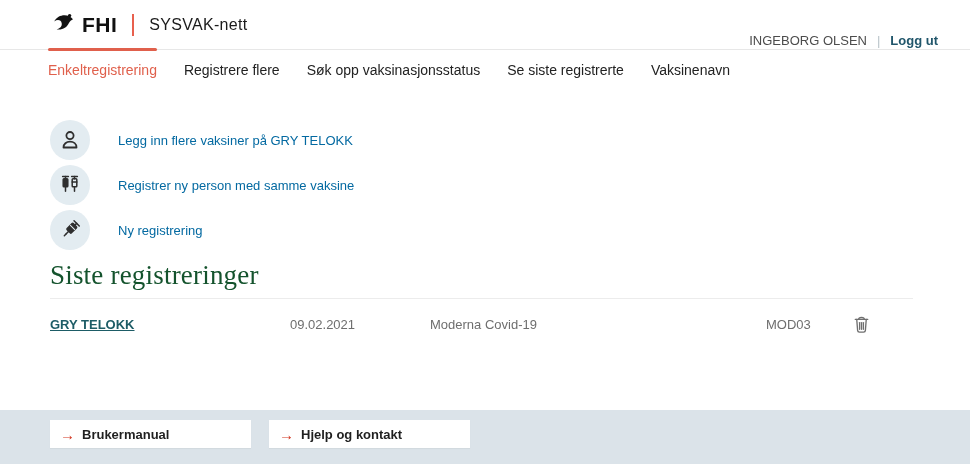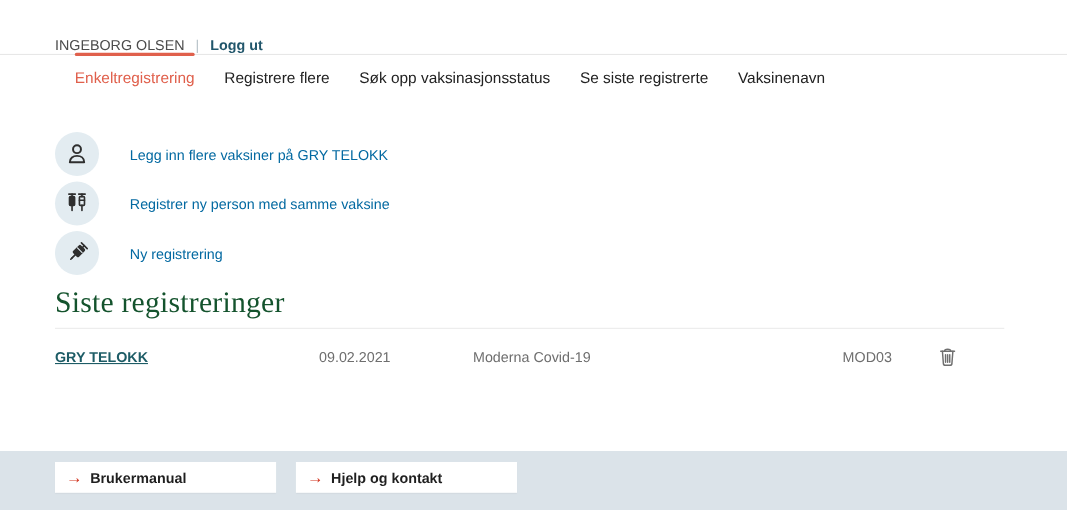--- a/index.html
+++ b/index.html
@@ -19,21 +19,21 @@
   .brand { display: flex; align-items: center; }
   .brand .bird { margin-right: 6px; display: flex; }
   .brand .fhi { font-size: 21px; font-weight: bold; letter-spacing: .5px; color: #111; }
   .brand .bar { width: 2px; height: 22px; background: #e8604e; margin: 0 15px; }
   .brand .app { font-size: 16px; letter-spacing: .3px; color: #1b1b1b; }
   .userbox { display: flex; align-items: flex-end; font-size: 13px; color: #4c4c4c; }
   .userbox .sep { margin: 0 10px; color: #b9c3c9; }
   .logout { color: #21566b; font-weight: bold; cursor: pointer; margin-top: 32px; }
 
   
-  .nav { display: flex; gap: 27px; padding-left: 68px; height: 40px; }
+  .nav { display: flex; gap: 27px; padding-left: 48px; height: 40px; }
   .tab {
     position: relative; display: flex; align-items: center;
     font-size: 14px; color: #222; cursor: pointer; text-decoration: none;
   }
   .tab.active { color: #e0604c; }
   .tab.active::before {
     content: ""; position: absolute; top: -2px; left: 0; right: 0;
     height: 3px; background: #e0604c; border-radius: 2px;
   }
 
@@ -81,20 +81,31 @@
     box-shadow: 0 1px 1px rgba(0,0,0,0.04);
   }
   .footer-btn .arrow { color: #d2341f; font-size: 15px; font-weight: bold; line-height: 1; }
 </style>
 </head>
 <body>
 
 <div class="page">
 
   <div class="header">
+    <div class="brand">
+      <span class="bird">
+        <svg width="26" height="26" viewBox="0 0 26 26">
+          <path d="M23 7.2 C18 1.2 8 2.2 4.2 9.4 C7.4 7.2 11.2 7.8 11.7 11.2 C12.2 14.4 10 16.4 6.6 17.3 C12.2 18.2 16.9 15.6 18.8 11.2 C19.7 9.2 21.4 8.1 23 7.2 Z" fill="#121212"></path>
+          <circle cx="19.6" cy="3.6" r="1.7" fill="#121212"></circle>
+        </svg>
+      </span>
+      <span class="fhi">FHI</span>
+      <span class="bar"></span>
+      <span class="app">SYSVAK-nett</span>
+    </div>
     <div class="userbox">
       <span>INGEBORG OLSEN</span>
       <span class="sep">|</span>
       <a class="logout">Logg ut</a>
     </div>
   </div>
 
   <div class="nav">
     <a class="tab active">Enkeltregistrering</a>
     <a class="tab">Registrere flere</a>

